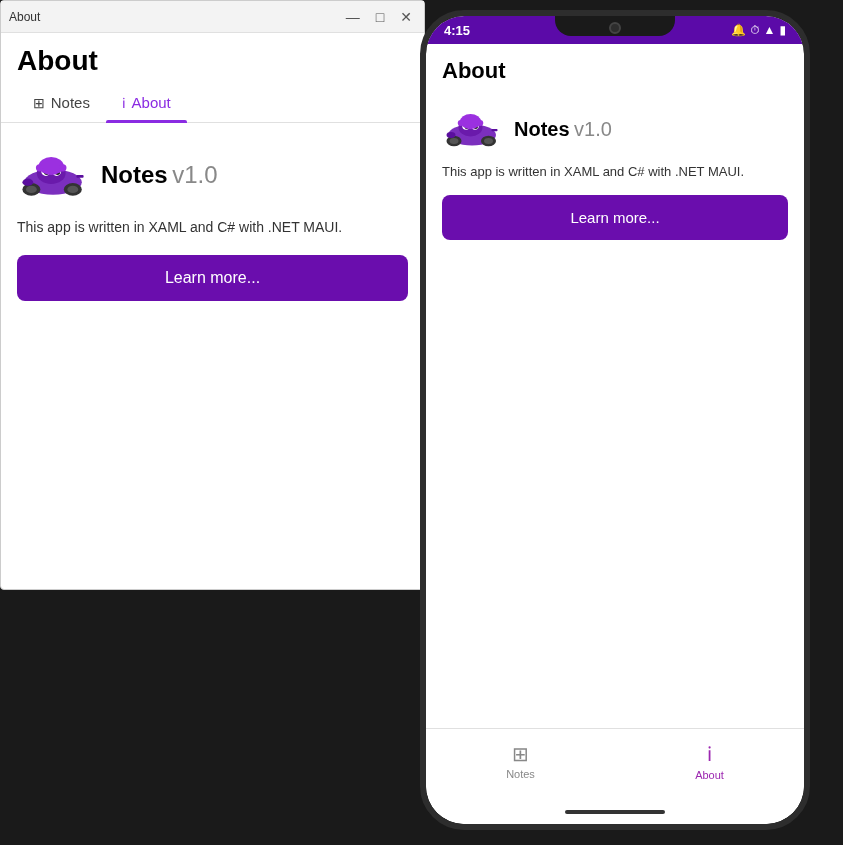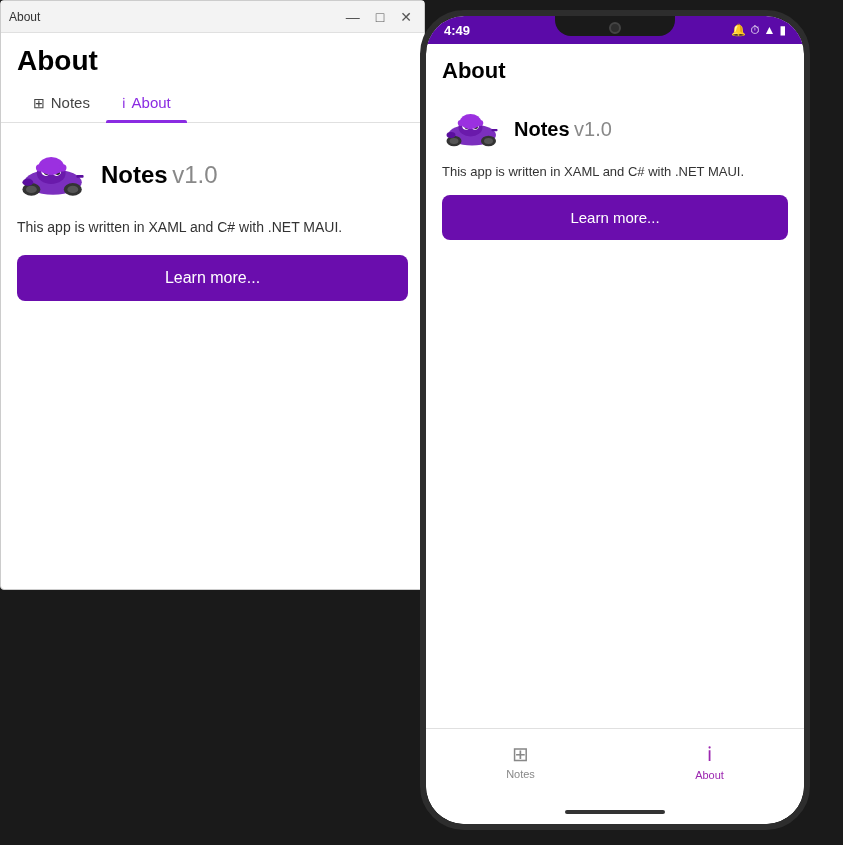--- a/index.html
+++ b/index.html
@@ -404,21 +404,21 @@
 
     <button class="learn-more-btn">Learn more...</button>
   </div>
 </div>
 
 <div class="phone-outer">
   <div class="phone-notch"></div>
   <div class="phone-camera"></div>
   <div class="phone-screen">
     <div class="status-bar">
-      <span class="status-time">4:49</span>
+      <span class="status-time">4:15</span>
       <div class="status-icons">
         <span class="status-icon">🔔</span>
         <span class="status-icon">⏱</span>
         <span class="status-icon">▲</span>
         <span class="status-icon">▮</span>
       </div>
     </div>
 
     <div class="phone-app-title">About</div>
 

